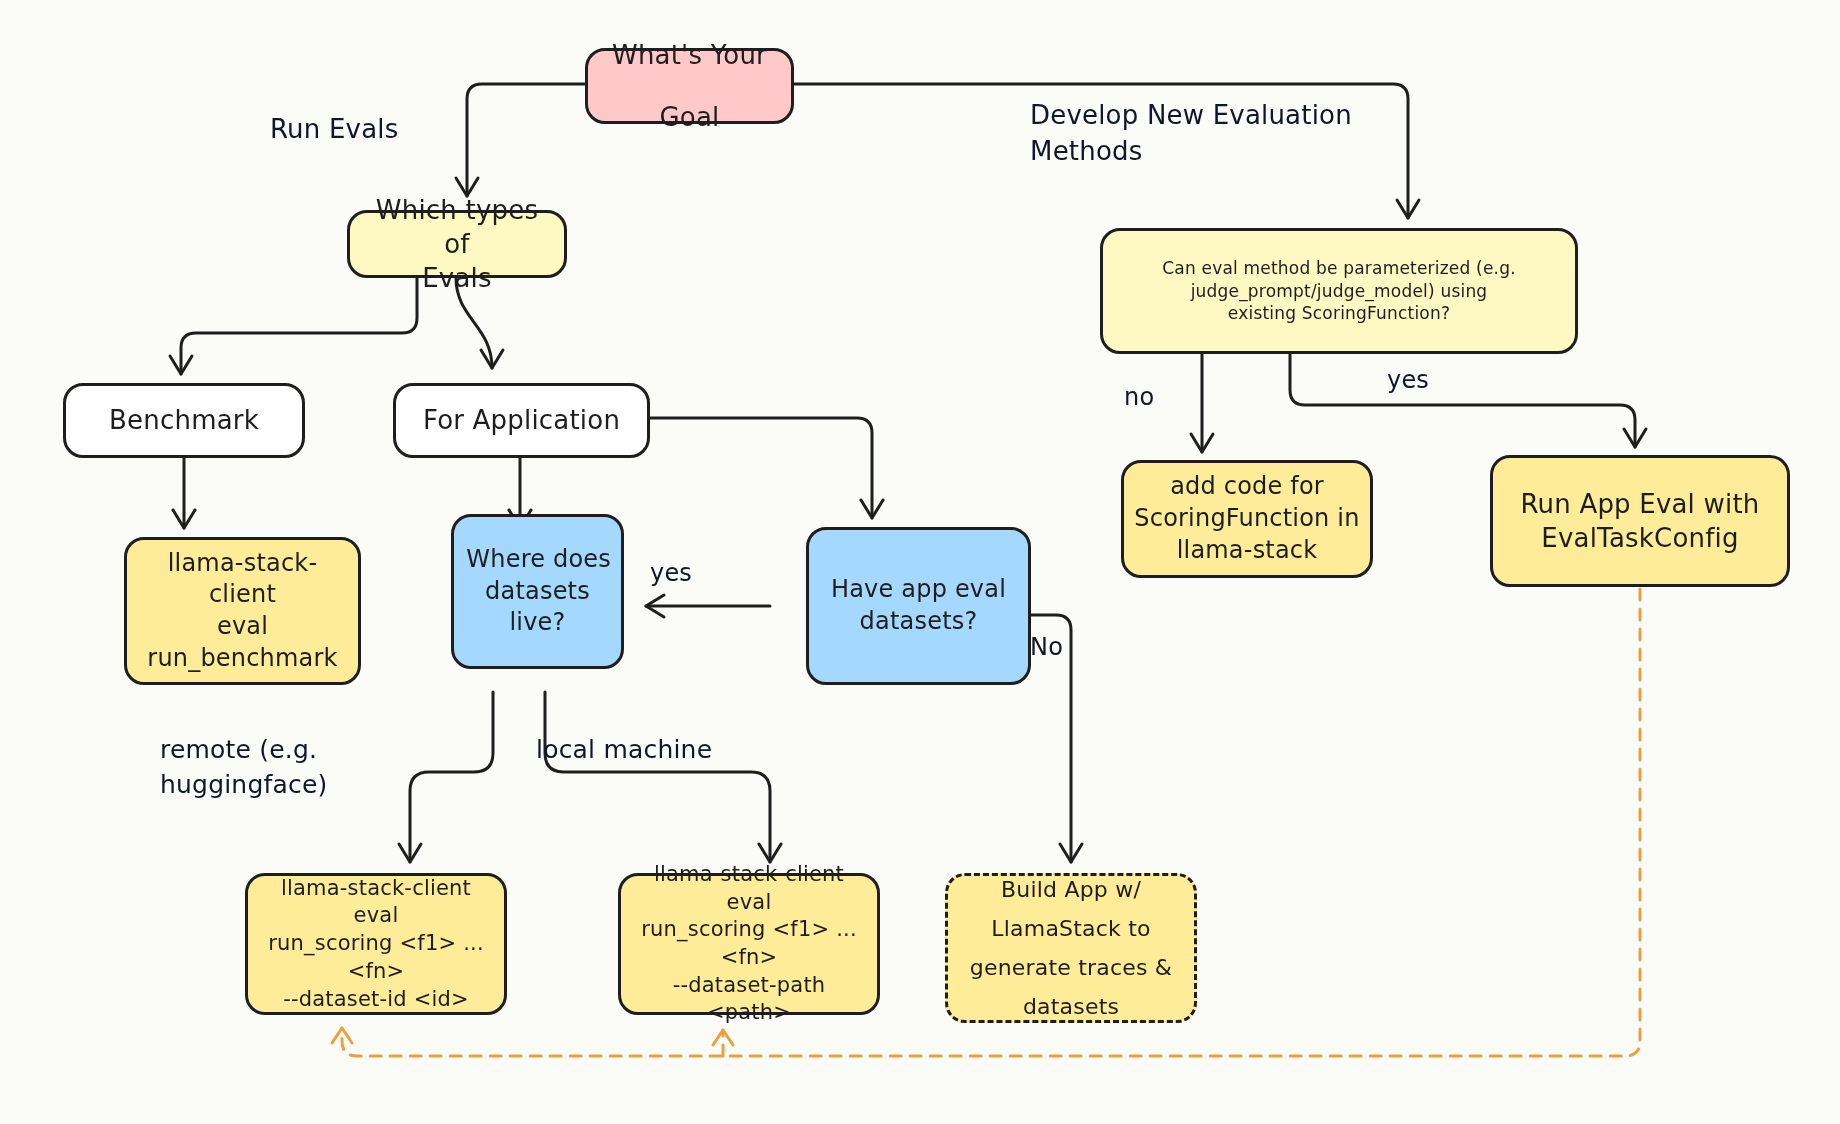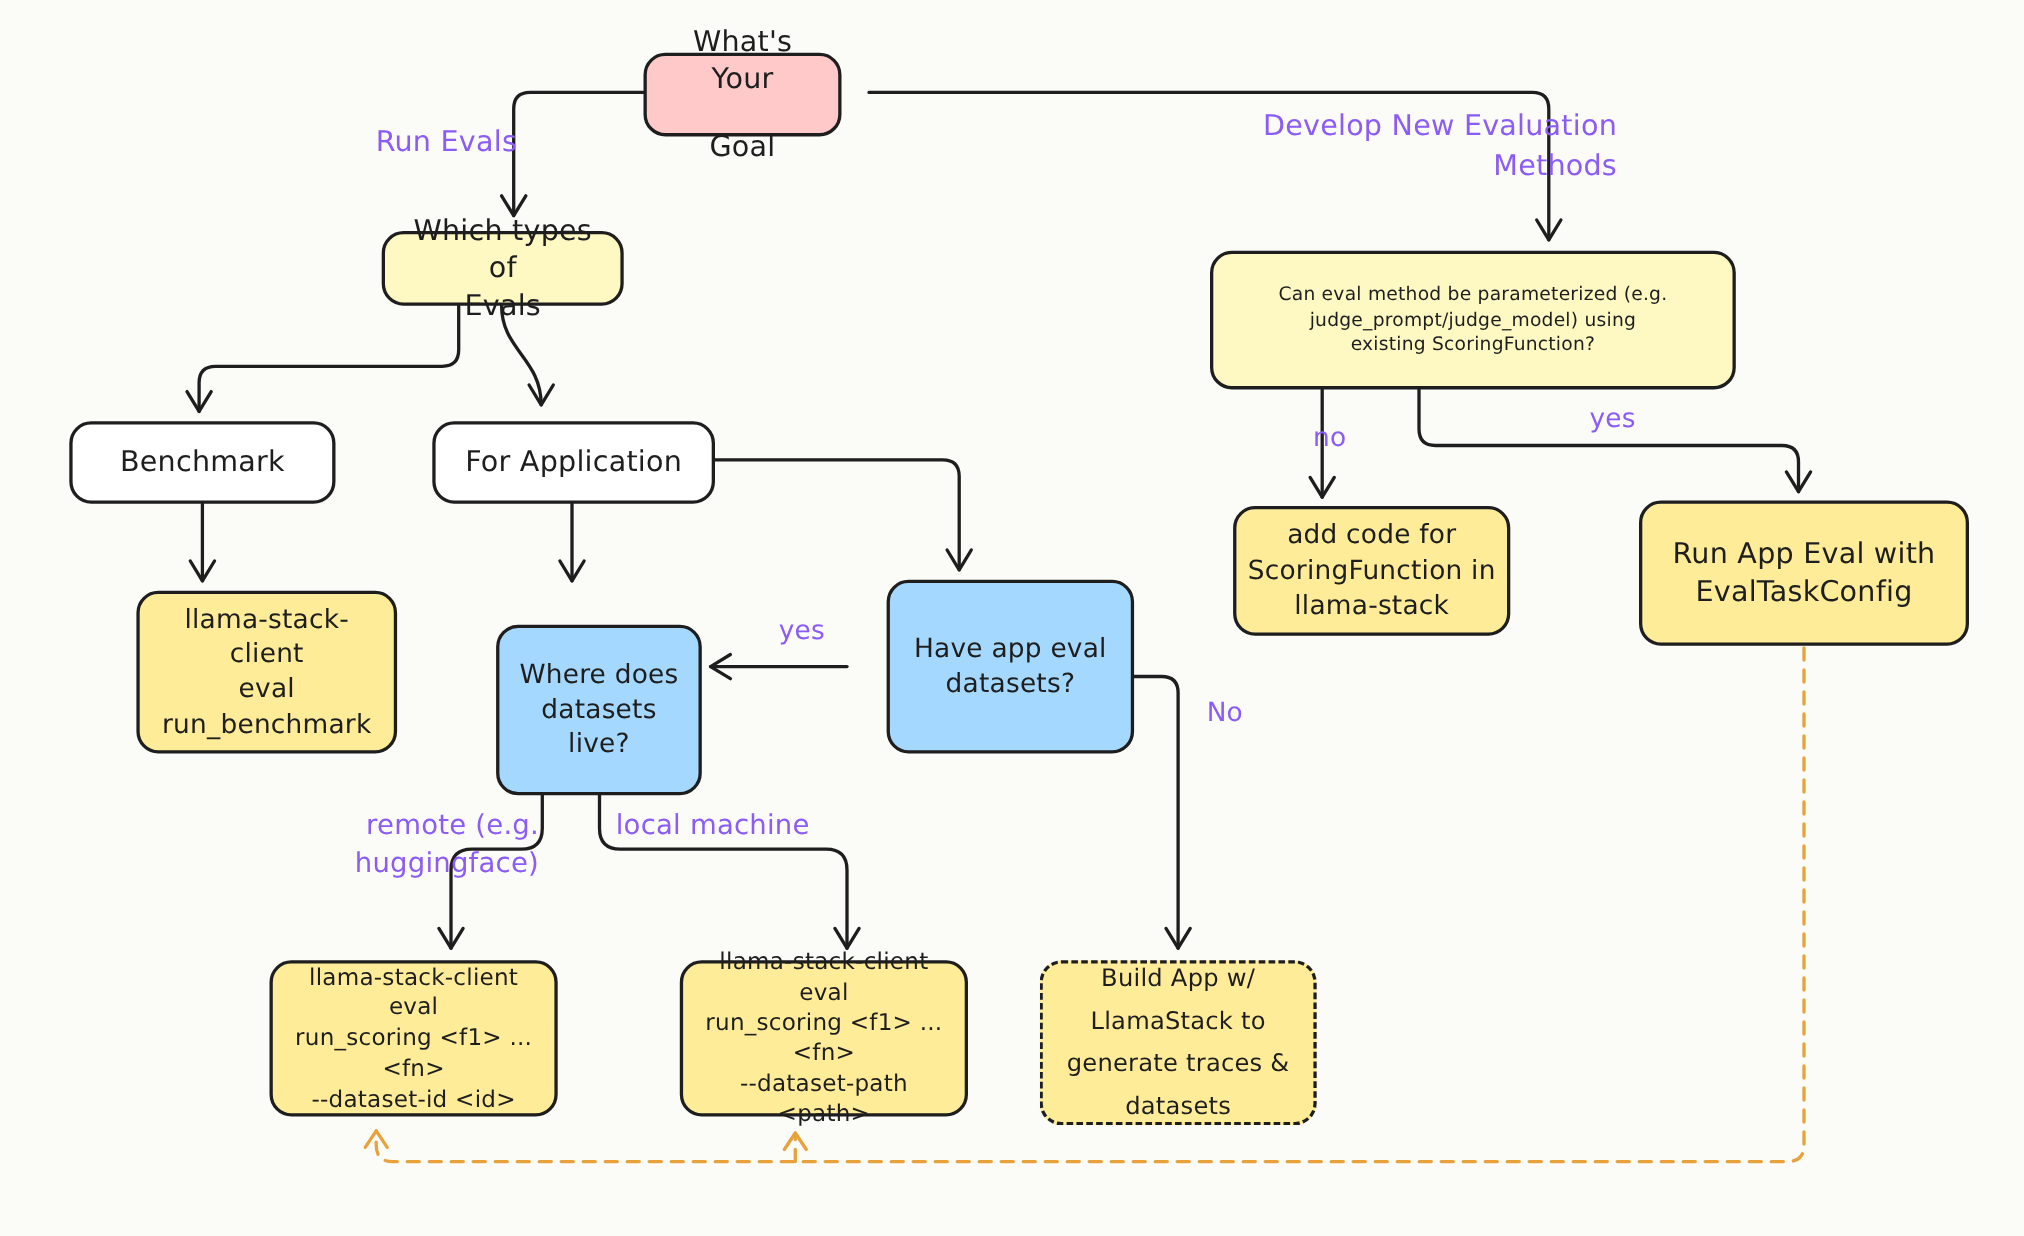--- a/index.html
+++ b/index.html
@@ -30,24 +30,24 @@
   .yellow{background:#ffec99;}
   .white{background:#ffffff;}
   .dashedb{border-style:dashed;gap:10px;}
   .fs26{font-size:26px;}
   .fs24{font-size:24px;margin-left:36px;}
   .fs23{font-size:17px;}
   .fs22{font-size:22px;}
   .fs21{font-size:21px;}
   .elabel{
     position:absolute;z-index:3;
-    text-align:right;
+    text-align:left;
     font-size:25px;
     line-height:1.38;
-    color:#8b5cf6;
+    color:#0f172a;
     letter-spacing:0.2px;
   }
 </style>
 </head>
 <body>
 
 <div class="canvas">
 
   <svg class="edges" width="1840" height="1124" viewBox="0 0 1840 1124">
     <defs>
@@ -74,21 +74,21 @@
       <path d="M 493 692 V 753 Q 493 772 474 772 H 429 Q 410 772 410 791 V 862" marker-end="url(#ahb)"></path>
       <path d="M 545 692 V 753 Q 545 772 564 772 H 751 Q 770 772 770 791 V 862" marker-end="url(#ahb)"></path>
     </g>
 
     <g fill="none" stroke="#e9a23b" stroke-width="3" stroke-linecap="round" stroke-linejoin="round" stroke-dasharray="11 9">
       <path d="M 1640 589 V 1041 Q 1640 1056 1625 1056 H 357 Q 342 1056 342 1041 V 1028" marker-end="url(#aho)"></path>
       <path d="M 723 1056 V 1030" marker-end="url(#aho)"></path>
     </g>
   </svg>
 
-  <div class="node pink fs26" style="left:585px;top:48px;width:180px;height:76px;gap:28px;">
+  <div class="node pink fs26" style="left:585px;top:48px;width:209px;height:76px;gap:28px;">
     <div>What's Your</div>
     <div>Goal</div>
   </div>
 
   <div class="node green fs26" style="left:347px;top:210px;width:220px;height:68px;">
     <div>Which types of</div>
     <div>Evals</div>
   </div>
 
   <div class="node green fs23" style="left:1100px;top:228px;width:478px;height:126px;">
@@ -103,21 +103,21 @@
 
   <div class="node white fs26" style="left:393px;top:383px;width:257px;height:75px;">
     <div>For Application</div>
   </div>
 
   <div class="node yellow fs24" style="left:88px;top:537px;width:237px;height:148px;">
     <div>llama-stack-client</div>
     <div>eval run_benchmark</div>
   </div>
 
-  <div class="node blue fs25 fs24" style="left:415px;top:568px;width:187px;height:155px;">
+  <div class="node blue fs25 fs24" style="left:415px;top:514px;width:173px;height:155px;align-items:flex-end;">
     <div>Where does</div>
     <div>datasets live?</div>
   </div>
 
   <div class="node blue fs24" style="left:770px;top:527px;width:225px;height:158px;">
     <div>Have app eval</div>
     <div>datasets?</div>
   </div>
 
   <div class="node yellow fs24" style="left:1085px;top:460px;width:252px;height:118px;">

